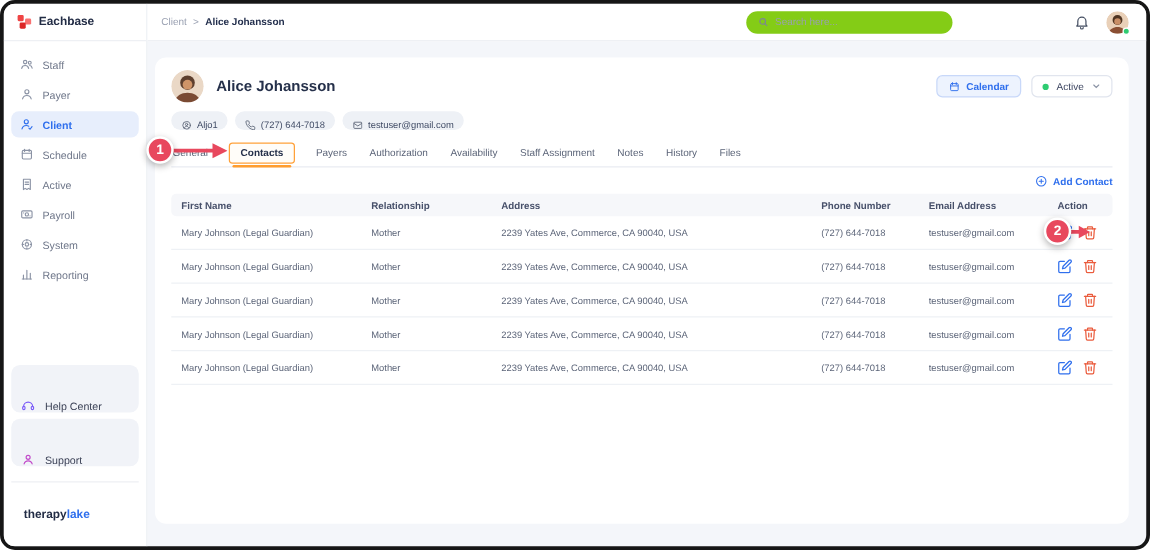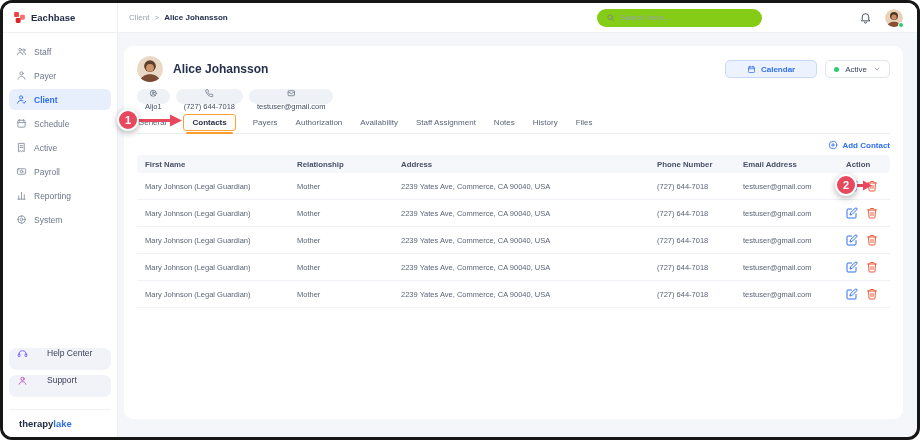--- a/index.html
+++ b/index.html
@@ -10,23 +10,23 @@
   .sidebar { position: absolute; left: 0; top: 0; bottom: 0; width: 115px; background: #fff; border-right: 1px solid #eceff4; display: flex; flex-direction: column; }
   .logo-row { height: 30px; display: flex; align-items: center; gap: 5px; padding: 0 10px; border-bottom: 1px solid #eef0f4; flex: none; }
   .logo-mark { width: 13px; height: 13px; display: inline-flex; }
   .logo-text { font-size: 9.5px; font-weight: bold; color: #222c45; }
   .menu { padding: 8px 6px 0 6px; display: flex; flex-direction: column; gap: 3px; flex: 1; }
   .menu-item { display: flex; align-items: center; gap: 7px; height: 21px; padding: 0 7px; border-radius: 6px; color: #6e7689; font-size: 8.5px; cursor: pointer; }
   .menu-item svg { width: 11px; height: 11px; flex: none; color: #8b93a5; }
   .menu-item.active { background: #e7eefc; color: #2f6fed; font-weight: bold; }
   .menu-item.active svg { color: #2f6fed; }
   .sidebar-footer { padding: 6px 6px 0 6px; display: flex; flex-direction: column; gap: 5px; }
-  .pill-item { background: #f1f3f8; border-radius: 7px; height: 22px; display: flex; align-items: flex-start; gap: 19px; padding: 0 8px; font-size: 8.5px; color: #3c4257; cursor: pointer; }
+  .pill-item { background: #f1f3f8; border-radius: 7px; height: 38px; display: flex; align-items: flex-end; gap: 8px; padding: 0 8px; font-size: 8.5px; color: #3c4257; cursor: pointer; }
   .pill-item svg { width: 11px; height: 11px; flex: none; }
-  .brand-footer { border-top: 1px solid #eef0f4; margin-top: 7px; padding: 8px 10px; font-size: 9.5px; font-weight: bold; }
+  .brand-footer { border-top: 1px solid #eef0f4; margin-top: 7px; padding: 20px 10px; font-size: 9.5px; font-weight: bold; }
   .bf-primary { color: #222c45; }
   .bf-accent { color: #2f6fed; }
 
   
   .main { position: absolute; left: 115px; top: 0; right: 0; bottom: 0; }
   .topbar { height: 30px; background: #fff; border-bottom: 1px solid #eef0f4; display: flex; align-items: center; justify-content: space-between; padding: 0 14px 0 11px; }
   .breadcrumb { display: flex; align-items: center; gap: 5px; font-size: 8px; }
   .bc-parent { color: #9aa1b2; cursor: pointer; }
   .bc-sep { color: #9aa1b2; }
   .bc-current { color: #232f4d; font-weight: bold; }
@@ -39,28 +39,28 @@
   .avatar-sm { position: relative; width: 18px; height: 18px; border-radius: 50%; overflow: visible; cursor: pointer; flex: none; }
   .avatar-sm svg.face, .avatar-lg svg.face { width: 100%; height: 100%; border-radius: 50%; display: block; }
   .online-dot { position: absolute; right: -1px; bottom: -1px; width: 6px; height: 6px; border-radius: 50%; background: #2ecc71; border: 1.3px solid #fff; }
 
   
   .card { position: absolute; left: 6px; right: 14px; top: 43px; bottom: 18px; background: #fff; border-radius: 9px; padding: 9px 13px; }
   .client-head { display: flex; align-items: center; height: 28px; }
   .avatar-lg { position: relative; width: 26px; height: 26px; border-radius: 50%; flex: none; }
   .client-name { margin-left: 10px; font-size: 12px; font-weight: bold; color: #25304a; }
   .head-actions { margin-left: auto; display: flex; align-items: center; gap: 8px; }
-  .btn-calendar { display: flex; align-items: center; gap: 5px; height: 18px; padding: 0 21px; border: 1px solid #c8d8f9; background: #edf3fe; color: #2f6fed; border-radius: 5px; font-size: 8px; font-weight: bold; cursor: pointer; }
+  .btn-calendar { display: flex; align-items: center; gap: 5px; height: 18px; padding: 0 9px; border: 1px solid #c8d8f9; background: #edf3fe; color: #2f6fed; border-radius: 5px; font-size: 8px; font-weight: bold; cursor: pointer; }
   .btn-calendar svg { width: 9px; height: 9px; }
   .status-select { display: flex; align-items: center; gap: 6px; height: 18px; padding: 0 8px; border: 1px solid #e1e5ee; background: #fff; border-radius: 5px; font-size: 8px; color: #3c4560; cursor: pointer; min-width: 64px; }
   .status-dot { width: 5px; height: 5px; border-radius: 50%; background: #2ecc71; flex: none; }
   .status-select svg { width: 8px; height: 8px; color: #8b93a5; margin-left: auto; }
 
   .chips-row { margin-top: 6px; display: flex; gap: 6px; }
-  .chip { display: flex; align-items: center; gap: 4px; background: #eef1f6; border-radius: 9px; height: 15px; padding: 0 8px; font-size: 7.5px; color: #414c66; flex-direction: column; }
+  .chip { display: flex; align-items: flex-end; gap: 4px; background: #eef1f6; border-radius: 9px; height: 15px; padding: 0 8px; font-size: 7.5px; color: #414c66; }
   .chip svg { width: 8.5px; height: 8.5px; color: #5d6activity678; color: #5d6678; flex: none; }
 
   .tabs-row { margin-top: 8px; border-bottom: 1px solid #e9ecf2; display: flex; align-items: center; gap: 16px; height: 22px; }
   .tab { position: relative; font-size: 8px; color: #5b6478; padding: 3px 1px; cursor: pointer; white-space: nowrap; }
   .tab.active { border: 1.3px solid #ffa13a; border-radius: 3px; padding: 3px 8px; color: #25304a; font-weight: bold; background: #fffdf9; }
   .tab.active::after { content: ""; position: absolute; left: 2px; right: 2px; bottom: -4px; height: 2px; background: #ff9d2e; border-radius: 1px; }
 
   .add-row { display: flex; justify-content: flex-end; margin: 6px 0 5px 0; }
   .add-contact { display: flex; align-items: center; gap: 4px; color: #2f6fed; font-size: 8px; font-weight: bold; cursor: pointer; }
   .add-contact svg { width: 10px; height: 10px; }
@@ -144,32 +144,32 @@
       <div class="menu-item">
         <svg viewBox="0 0 24 24" fill="none" stroke="currentColor" stroke-width="2" stroke-linecap="round">
             <rect x="3" y="6" width="18" height="12" rx="2"></rect>
             <circle cx="12" cy="12" r="2.8"></circle>
             <path d="M6.5 9.5v0M17.5 14.5v0"></path>
           </svg>
         <span>Payroll</span>
       </div>
       <div class="menu-item">
         <svg viewBox="0 0 24 24" fill="none" stroke="currentColor" stroke-width="2" stroke-linecap="round">
-            <path d="M4 20h16"></path>
-            <path d="M6 20v-7M12 20V5M18 20v-10"></path>
-          </svg>
-        <span>Reporting</span>
-      </div>
-      <div class="menu-item">
-        <svg viewBox="0 0 24 24" fill="none" stroke="currentColor" stroke-width="2" stroke-linecap="round">
             <circle cx="12" cy="12" r="8"></circle>
             <circle cx="12" cy="12" r="3"></circle>
             <path d="M12 4v2M12 18v2M4 12h2M18 12h2"></path>
           </svg>
         <span>System</span>
+      </div>
+      <div class="menu-item">
+        <svg viewBox="0 0 24 24" fill="none" stroke="currentColor" stroke-width="2" stroke-linecap="round">
+            <path d="M4 20h16"></path>
+            <path d="M6 20v-7M12 20V5M18 20v-10"></path>
+          </svg>
+        <span>Reporting</span>
       </div>
     </nav>
 
     <div class="sidebar-footer">
       <div class="pill-item">
         <svg viewBox="0 0 24 24" fill="none" stroke="#7a5af8" stroke-width="2" stroke-linecap="round">
             <path d="M4 14a8 8 0 0 1 16 0"></path>
             <rect x="2.5" y="13" width="4" height="6" rx="2"></rect>
             <rect x="17.5" y="13" width="4" height="6" rx="2"></rect>
           </svg>

